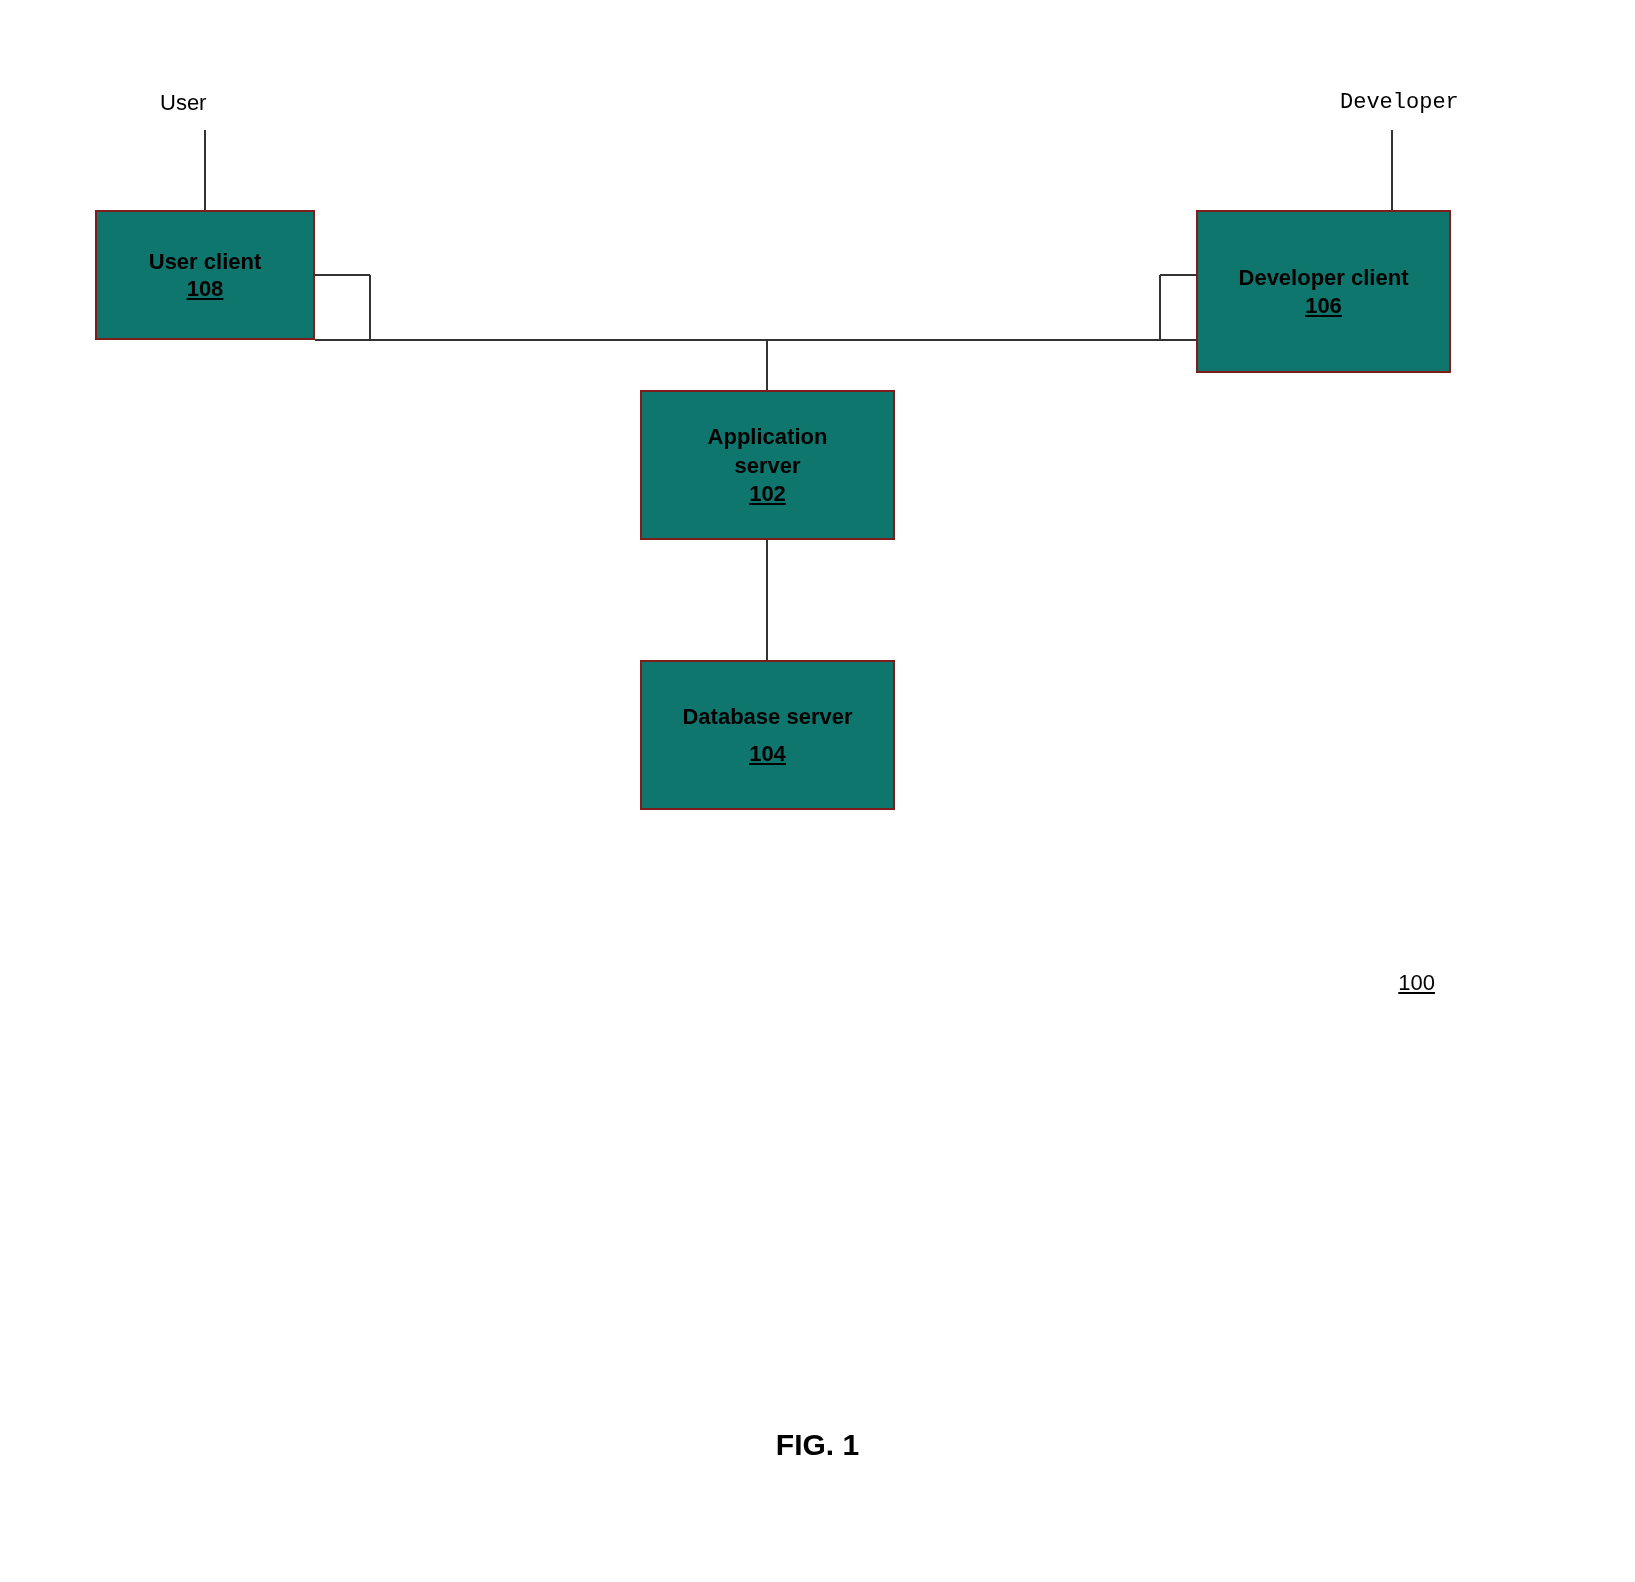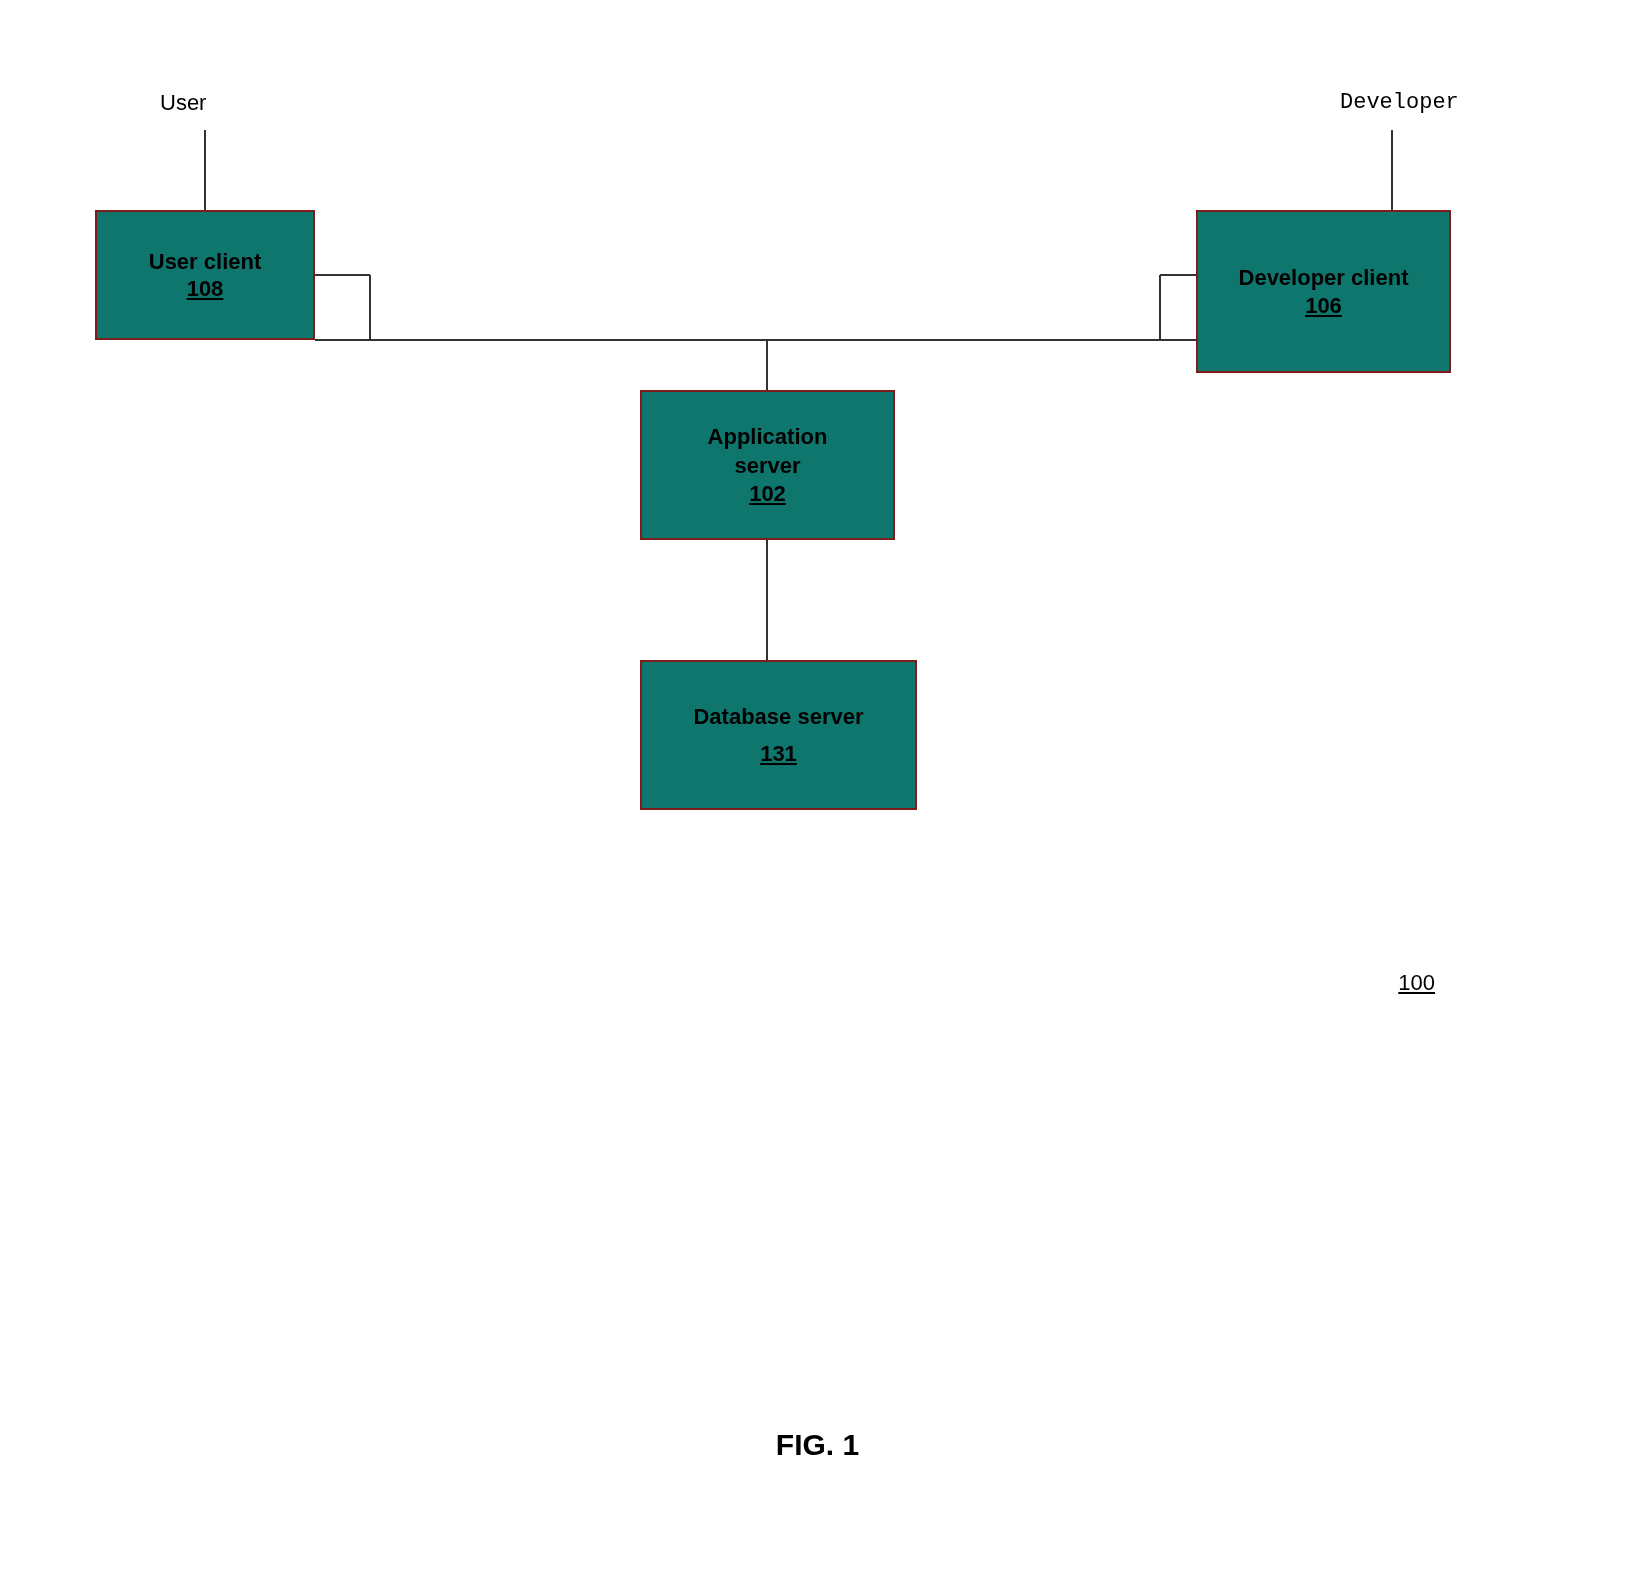--- a/index.html
+++ b/index.html
@@ -108,22 +108,22 @@
     <span class="node-label">Developer client</span>
     <span class="node-id">106</span>
   </div>
 
   <div class="node-box" style="left: 640px; top: 390px; width: 255px; height: 150px;">
     <span class="node-label" style="white-space: pre-line;">Application
 server</span>
     <span class="node-id">102</span>
   </div>
 
-  <div class="node-box" style="left: 640px; top: 660px; width: 277px; height: 150px; gap: 9px;">
+  <div class="node-box" style="left: 640px; top: 660px; width: 255px; height: 150px; gap: 9px;">
     <span class="node-label">Database server</span>
-    <span class="node-id">131</span>
+    <span class="node-id">104</span>
   </div>
 
   <div class="figure-ref" style="right: 200px; top: 970px;">100</div>
 
   <div class="fig-label" style="left: 50%; transform: translateX(-50%); bottom: 120px;">FIG. 1</div>
 
 </div>
 
 </body></html>

